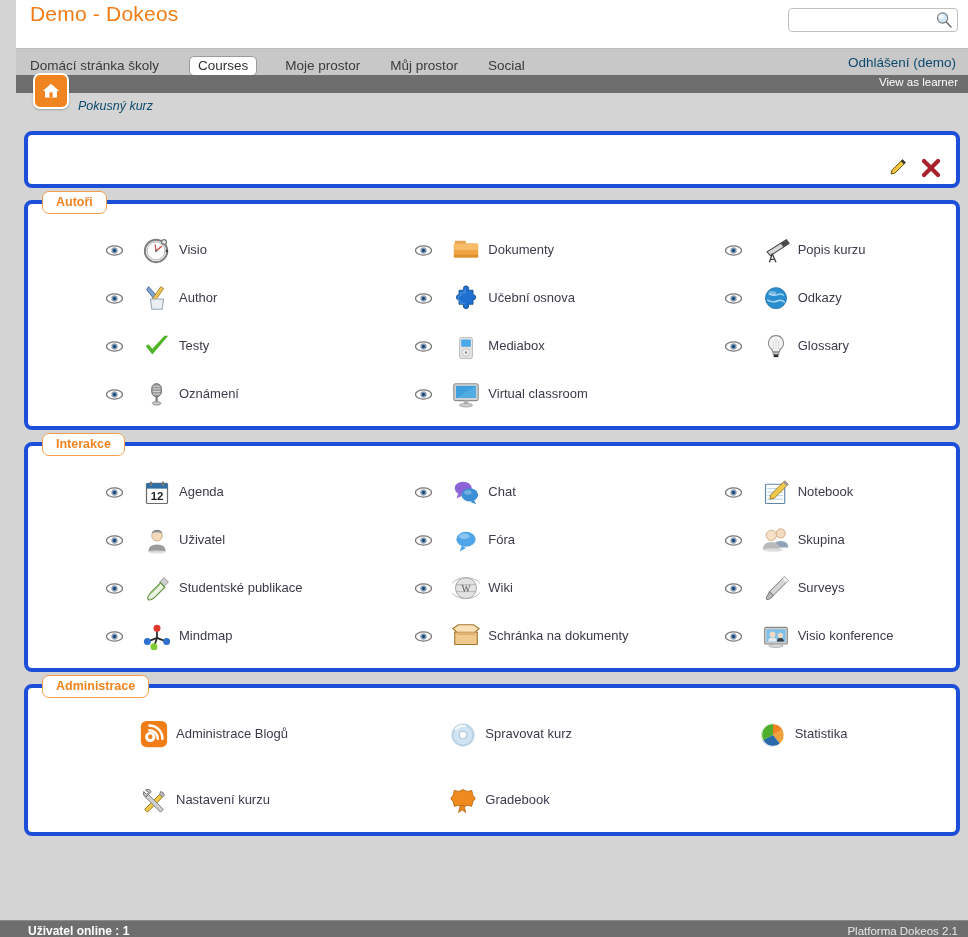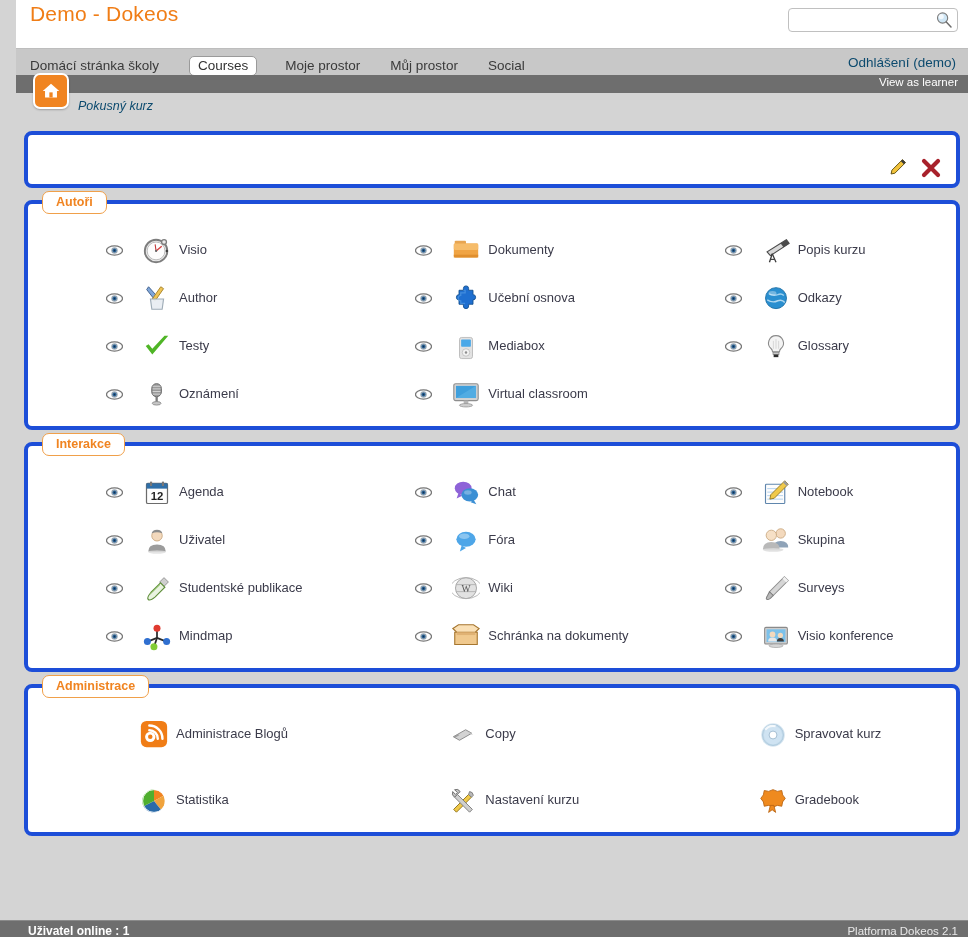--- a/index.html
+++ b/index.html
@@ -706,30 +706,20 @@
             <rect x="2" y="2" width="28" height="28" rx="6" fill="#f07d16"></rect>
             <circle cx="12" cy="19" r="5.5" fill="#ffffff"></circle>
             <circle cx="12" cy="19" r="2.4" fill="#f07d16"></circle>
             <path d="M11 12 a9 9 0 0 1 9 9" stroke="#ffffff" stroke-width="2.6" fill="none" stroke-linecap="round"></path>
             <path d="M11 7 a14 14 0 0 1 14 14" stroke="#ffffff" stroke-width="2.6" fill="none" stroke-linecap="round"></path>
           </svg>
         </span>
         <span class="tool-label">Administrace Blogů</span>
       </div>
 
-      <div class="tool noeye">
-        <span class="tool-icon">
-          <svg viewBox="0 0 32 32" width="28" height="28">
-            <path d="M5 18 l14 -8 7 4 -14 8 Z" fill="#d3d3d3" stroke="#8a8a8a" stroke-width="1.1"></path>
-            <path d="M5 18 l5 -3 2 1 -5 3 Z" fill="#9d9d9d"></path>
-            <path d="M22 12 l4 2 1 2 -4 -2 Z" fill="#bdbdbd"></path>
-          </svg>
-        </span>
-        <span class="tool-label">Copy</span>
-      </div>
 
       <div class="tool noeye">
         <span class="tool-icon">
           <svg viewBox="0 0 32 32" width="28" height="28">
             <circle cx="16" cy="16" r="12" fill="#cfe3f2" stroke="#9ab7cd" stroke-width="1"></circle>
             <circle cx="16" cy="16" r="12" fill="none" stroke="#b9d3e6" stroke-width="3" opacity=".6"></circle>
             <circle cx="16" cy="16" r="4.5" fill="#ffffff" stroke="#9ab7cd" stroke-width="1"></circle>
             <path d="M7 10 a12 12 0 0 1 12 -4" stroke="#ffffff" stroke-width="2.4" fill="none" opacity=".8"></path>
           </svg>
         </span>

